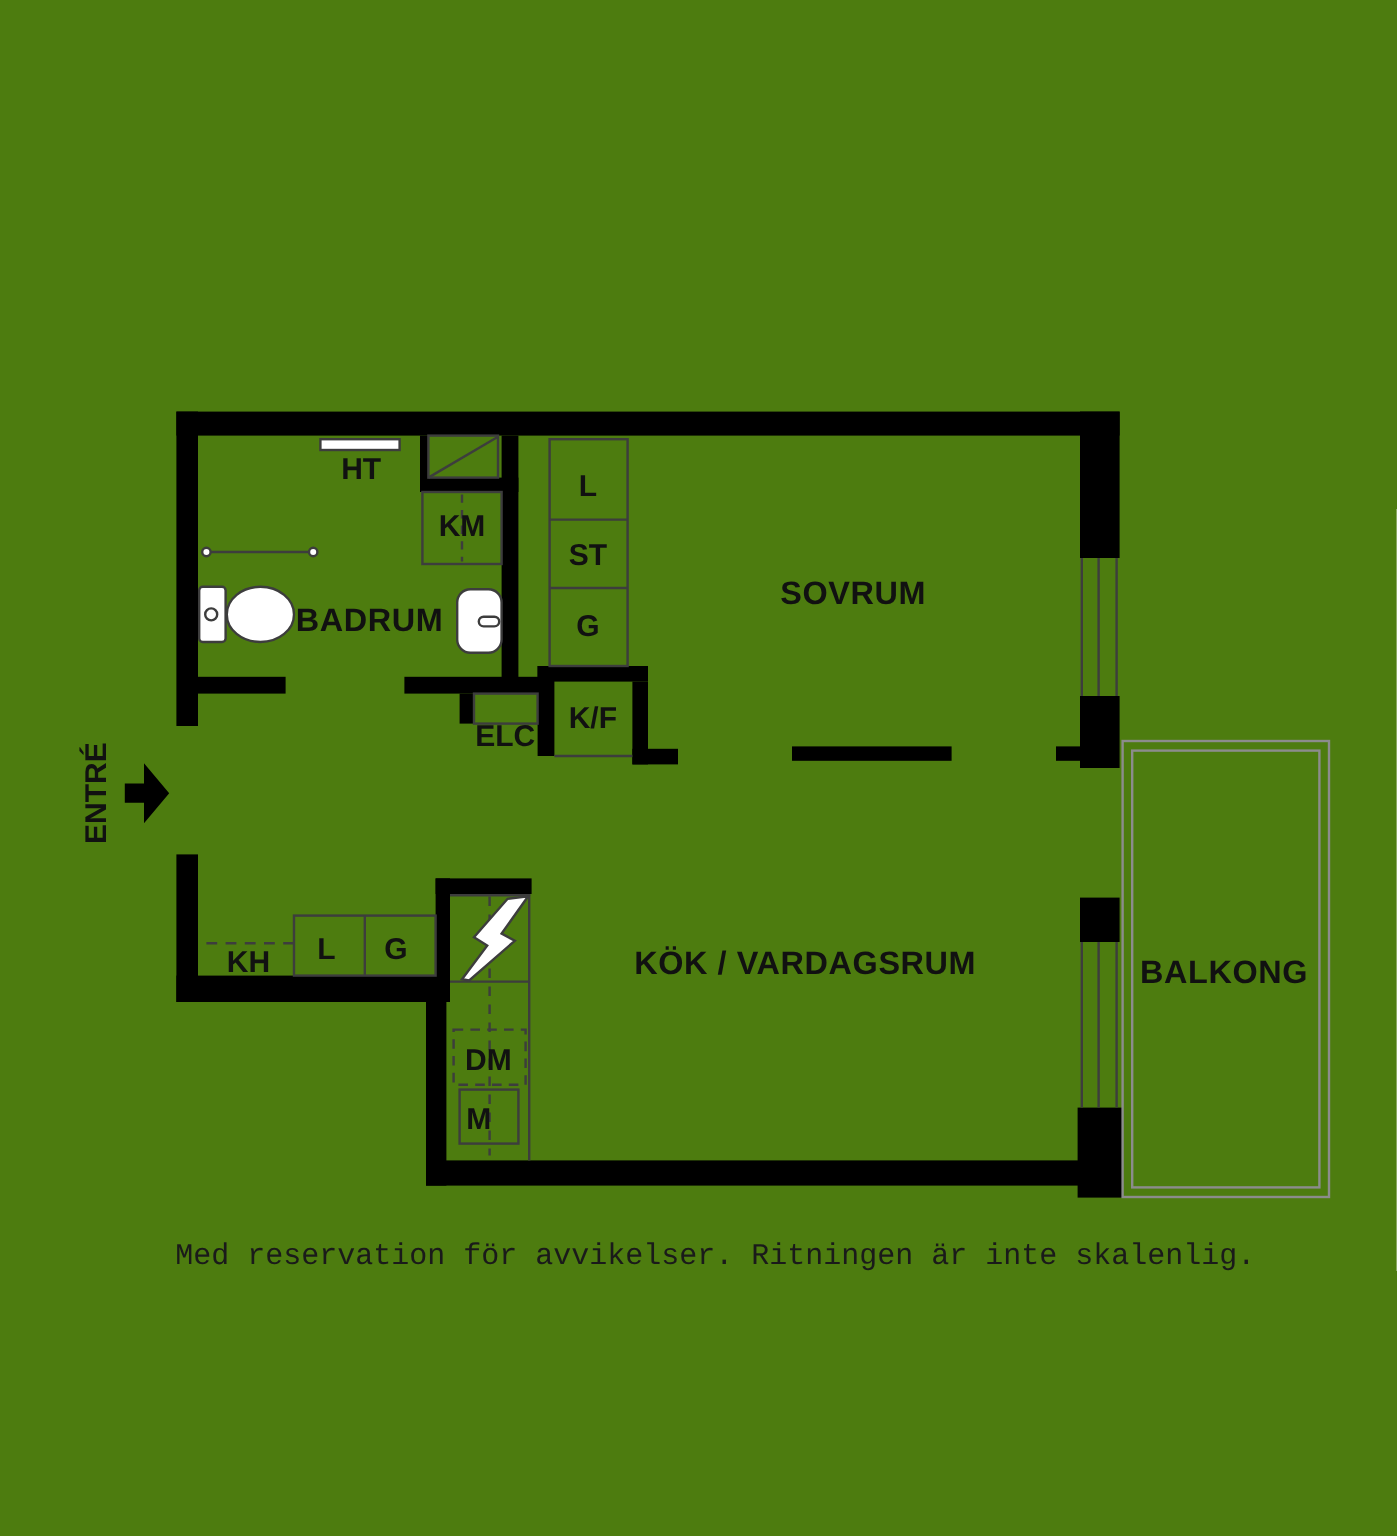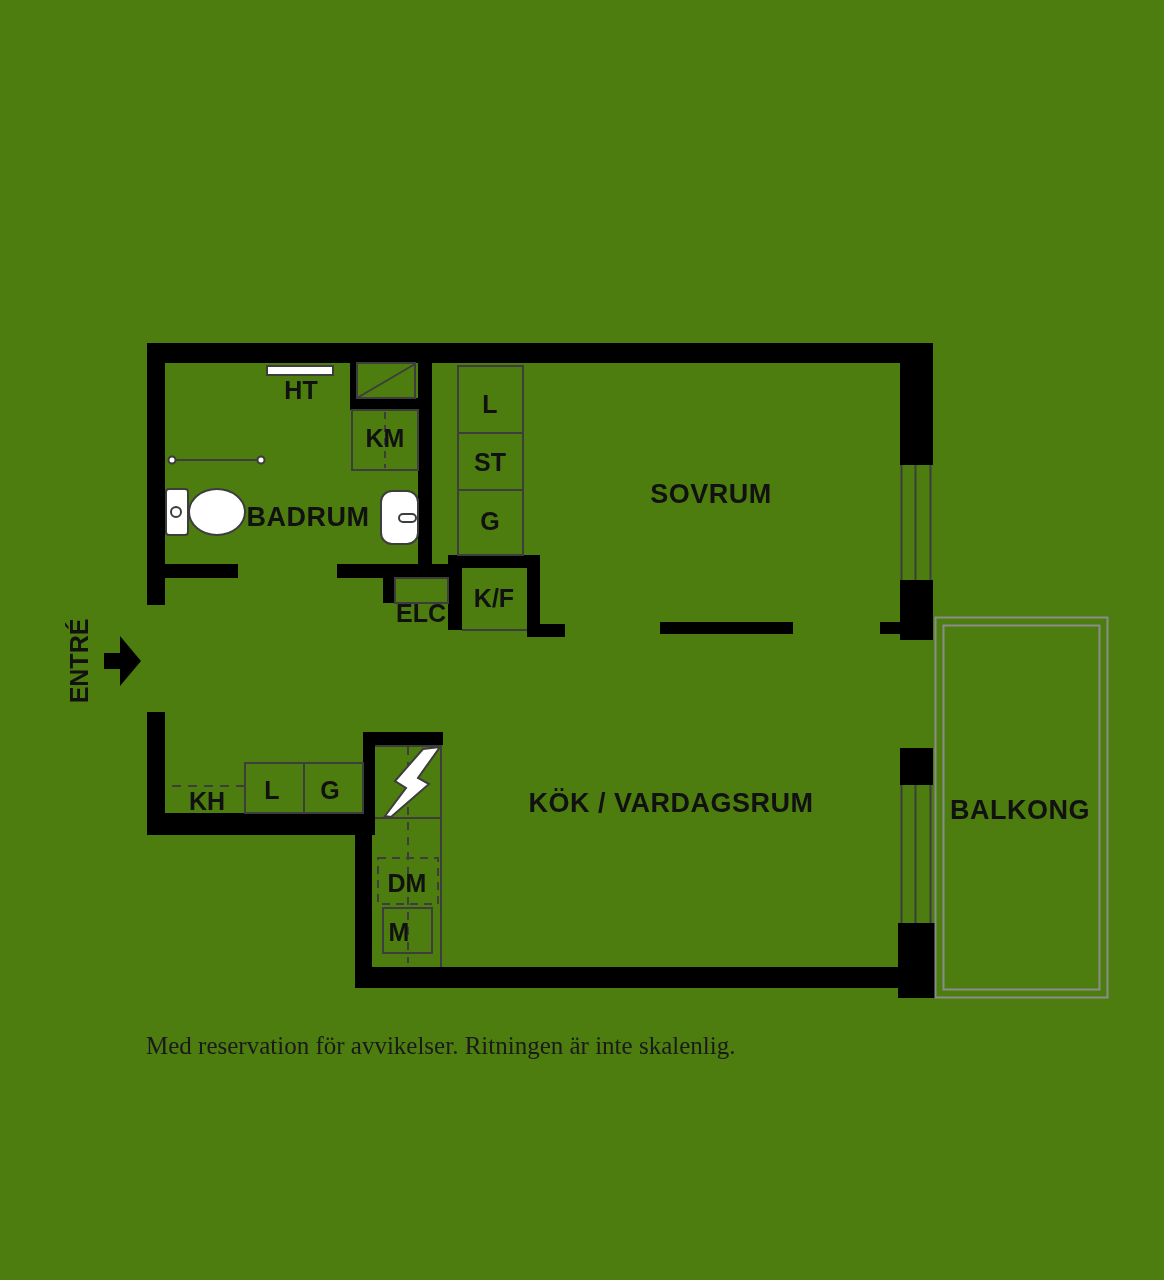--- a/index.html
+++ b/index.html
@@ -3,21 +3,21 @@
 <meta charset="utf-8">
 <style>
   html,body{margin:0;padding:0;background:#ffffff;}
   .page{position:relative;width:1164px;height:1280px;background:#4d7c0f;overflow:hidden;
         font-family:"Liberation Sans","DejaVu Sans",sans-serif;}
   svg{position:absolute;left:0;top:0;}
   svg text{font-family:"Liberation Sans","DejaVu Sans",sans-serif;font-weight:bold;fill:#111111;}
   .room-label{font-size:27px;letter-spacing:0.5px;}
   .small-label{font-size:25px;}
   .caption{position:absolute;left:146px;top:1032px;font-size:25px;color:#1a1a1a;
-           font-family:Liberation Serif, serif;white-space:nowrap;}
+           font-family:Liberation Mono, monospace;white-space:nowrap;}
 </style>
 </head>
 <body>
 
 <div class="page">
   <svg width="1164" height="1280" viewBox="0 0 1164 1280">
 
     <g fill="#000000" stroke="none">
       <rect x="147" y="343" width="786" height="20"></rect>
       <rect x="147" y="343" width="18" height="262"></rect>

